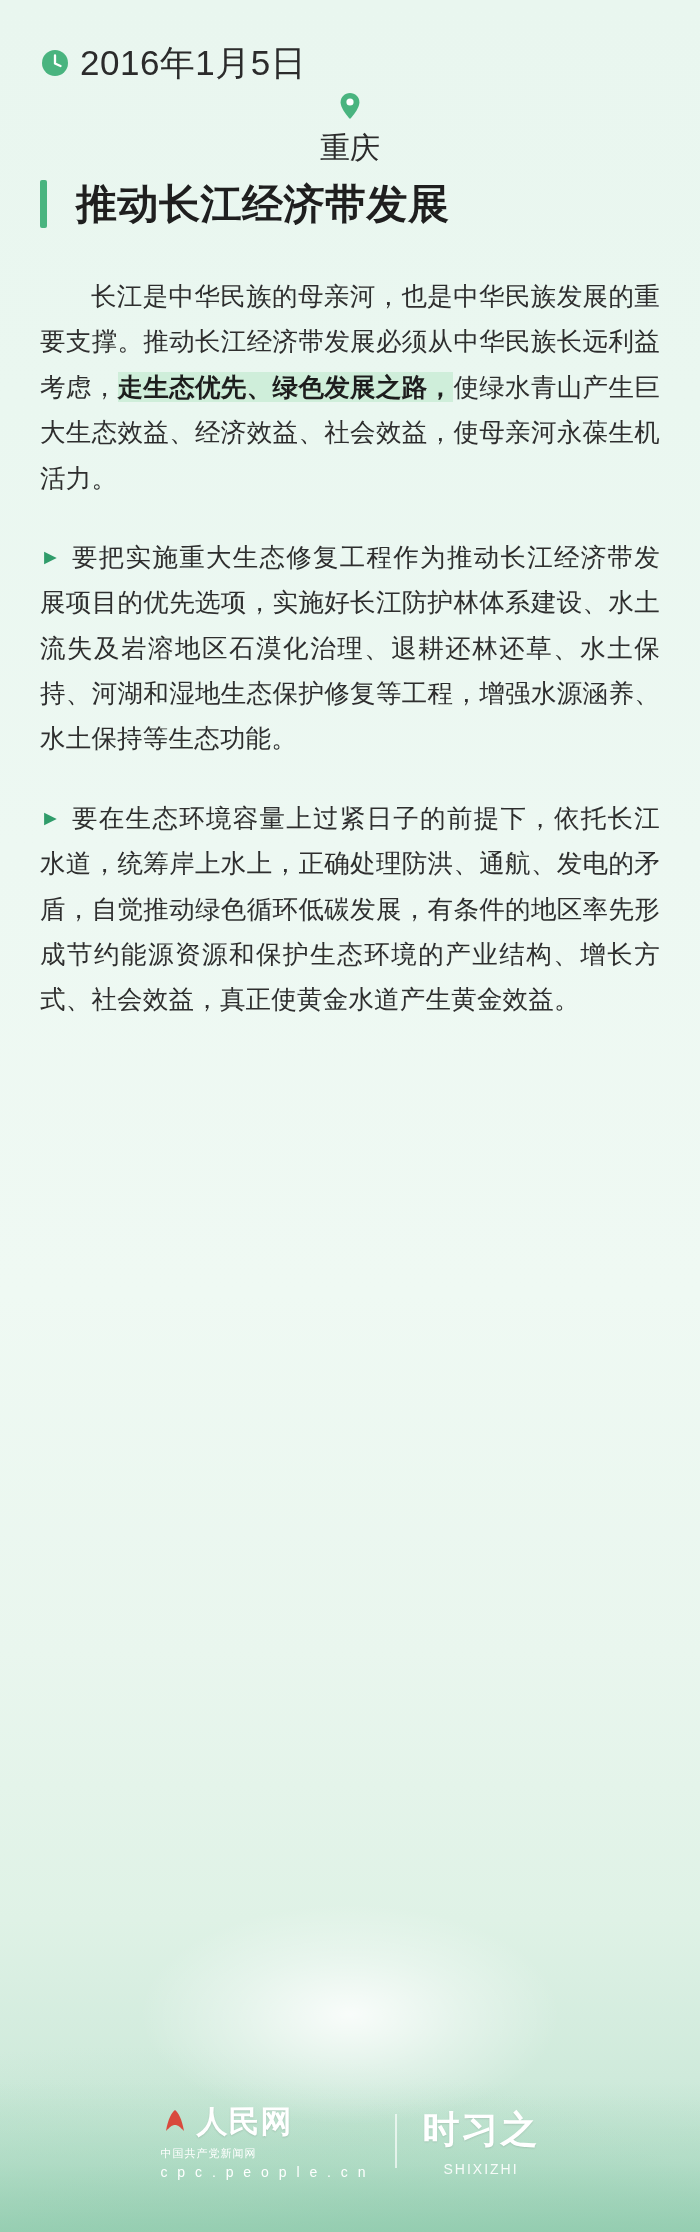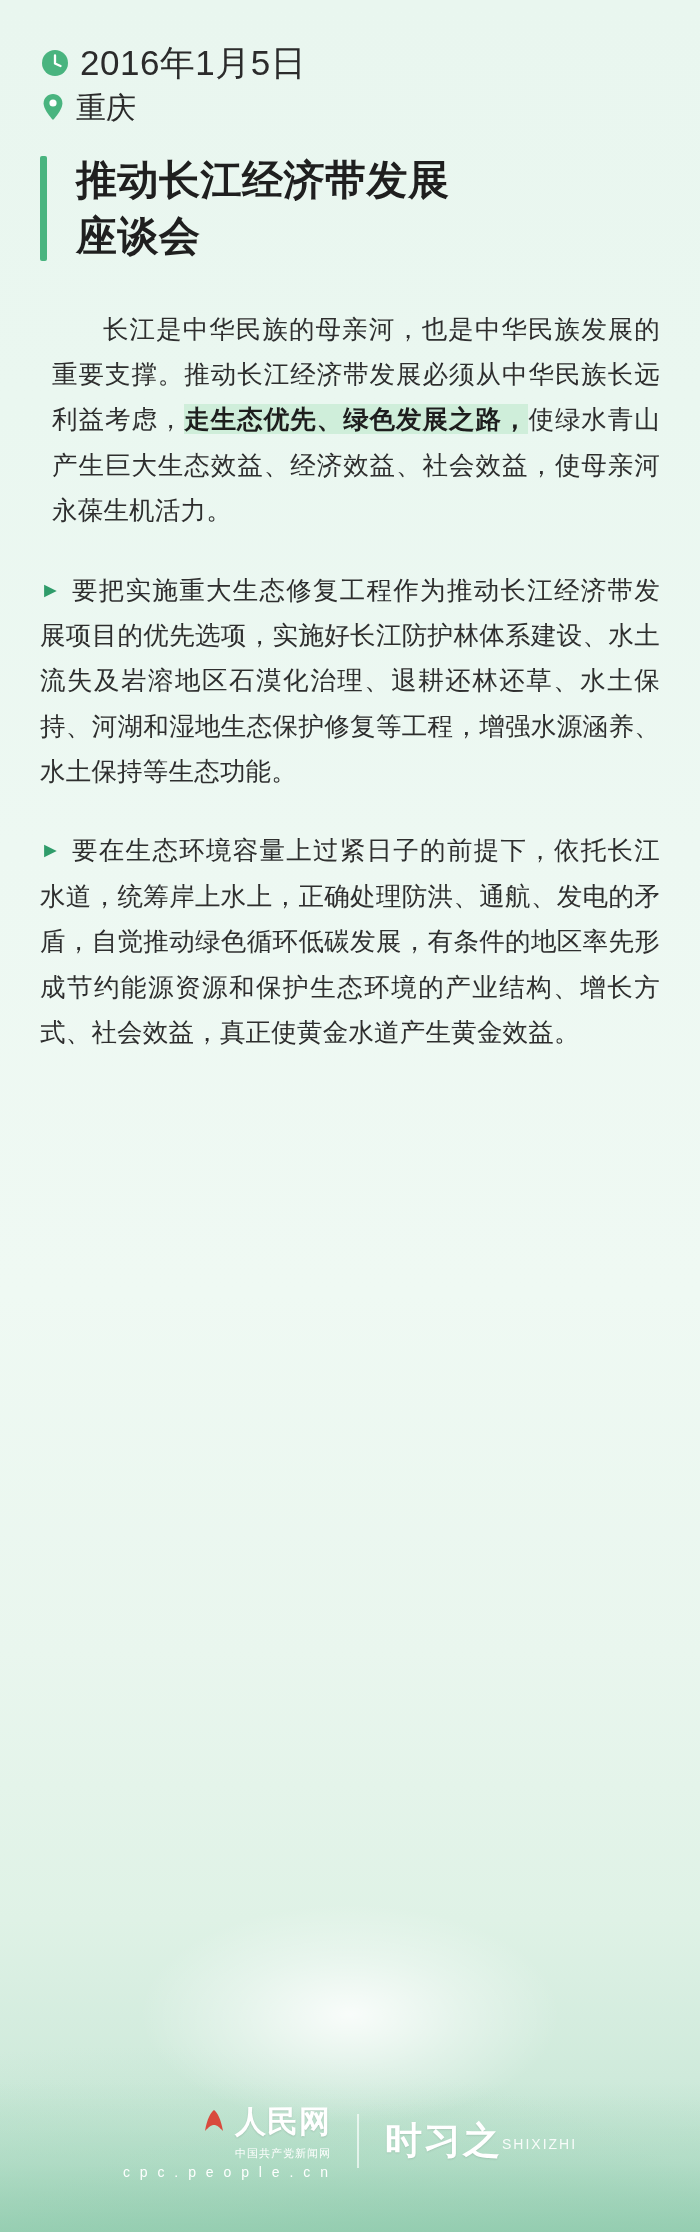--- a/index.html
+++ b/index.html
@@ -76,21 +76,22 @@
     margin-bottom: 8px;
     text-align: center;
   }
   .meta-date {
     font-size: 35px;
     color: #2b2b2b;
     letter-spacing: 0.5px;
     line-height: 1.1;
   }
   .meta-row.place {
-    margin-bottom: 28px;
+    margin-bottom: 12px;
+    flex-direction: column;
   }
   .meta-place {
     font-size: 30px;
     color: #2b2b2b;
     line-height: 1.1;
   }
   .ico {
     flex: 0 0 auto;
     display: inline-flex;
     align-items: center;
@@ -116,21 +117,21 @@
     color: #1f1f1f;
     line-height: 1.38;
     letter-spacing: 0.5px;
   }
 
   
   .para {
     font-size: 25.5px;
     line-height: 1.78;
     color: #2e2e2e;
-    margin: 0 0 34px 12px;
+    margin: 0 0 34px 0;
     text-align: justify;
     letter-spacing: 0.2px;
   }
   .para.indent {
     text-indent: 2em;
   }
   .hl {
     background: #cfeeda;
     font-weight: bold;
     color: #1d1d1d;
@@ -169,21 +170,21 @@
     bottom: 52px;
     z-index: 4;
     display: flex;
     align-items: center;
     justify-content: center;
     gap: 26px;
   }
   .logo-block {
     display: flex;
     flex-direction: column;
-    align-items: flex-end;
+    align-items: flex-start;
     gap: 3px;
   }
   .logo-main {
     display: flex;
     align-items: center;
     gap: 6px;
   }
   .logo-cn {
     font-size: 31px;
     font-weight: bold;
@@ -202,20 +203,21 @@
     color: #ffffff;
     letter-spacing: 3px;
   }
   .divider-v {
     width: 2px;
     height: 54px;
     background: rgba(255,255,255,0.65);
   }
   .brand-right {
     display: flex;
+    flex-direction: column;
     align-items: center;
   }
   .brand-cn {
     font-size: 37px;
     font-weight: bold;
     color: #ffffff;
     letter-spacing: 2px;
     text-shadow: 0 1px 2px rgba(0,0,0,0.1);
   }
   .brand-en {
@@ -254,21 +256,20 @@
           <circle cx="13" cy="11" r="3.6" fill="#ffffff"></circle>
         </svg>
       </span>
       <span class="meta-place">重庆</span>
     </div>
 
     <div class="title-wrap">
       <div class="title-bar"></div>
       <div class="title">
         <div>推动长江经济带发展</div>
-        <div>座谈会</div>
       </div>
     </div>
 
     <p class="para indent"><span>长江是中华民族的母亲河，也是中华民族发展的重要支撑。推动长江经济带发展必须从中华民族长远利益考虑，</span><span class="hl">走生态优先、绿色发展之路，</span><span>使绿水青山产生巨大生态效益、经济效益、社会效益，使母亲河永葆生机活力。</span></p>
 
 
     <p class="bullet-para"><span class="tri">►</span><span>要把实施重大生态修复工程作为推动长江经济带发展项目的优先选项，实施好长江防护林体系建设、水土流失及岩溶地区石漠化治理、退耕还林还草、水土保持、河湖和湿地生态保护修复等工程，增强水源涵养、水土保持等生态功能。</span></p>
 
 
     <p class="bullet-para"><span class="tri">►</span><span>要在生态环境容量上过紧日子的前提下，依托长江水道，统筹岸上水上，正确处理防洪、通航、发电的矛盾，自觉推动绿色循环低碳发展，有条件的地区率先形成节约能源资源和保护生态环境的产业结构、增长方式、社会效益，真正使黄金水道产生黄金效益。</span></p>

